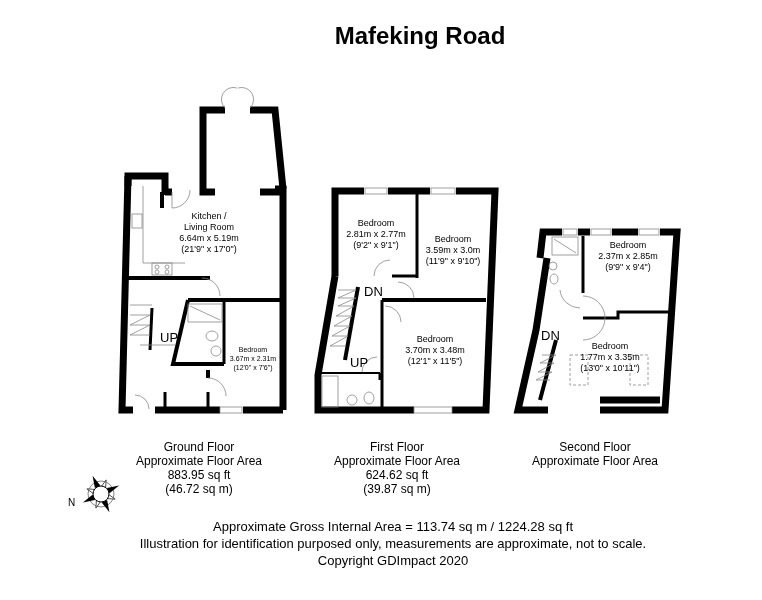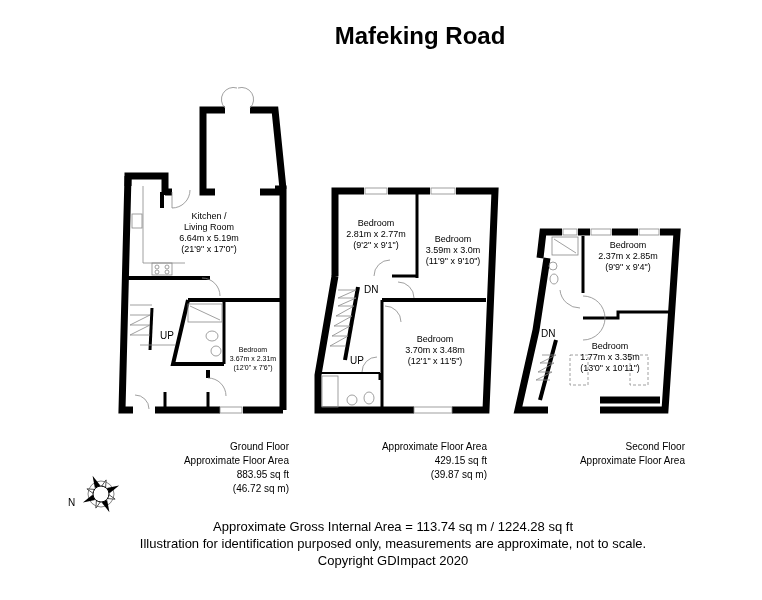--- a/index.html
+++ b/index.html
@@ -1,23 +1,23 @@
 <!DOCTYPE html>
 <html><head>
 <meta charset="utf-8">
 <style>
   html, body { margin:0; padding:0; background:#ffffff; }
   body { width:762px; height:600px; position:relative; overflow:hidden; font-family:"Liberation Sans", sans-serif; color:#000; }
   .title { position:absolute; left:0; width:840px; top:22px; text-align:center; font-weight:bold; font-size:24px; }
   svg.plan { position:absolute; left:0; top:0; }
   .lbl { position:absolute; text-align:center; font-size:9px; line-height:11px; white-space:nowrap; }
   .lbl.small { font-size:7px; line-height:9px; }
-  .area { position:absolute; top:440px; width:180px; text-align:right; font-size:10px; line-height:14px; }
+  .area { position:absolute; top:440px; width:180px; text-align:center; font-size:12px; line-height:14px; }
   .footer { position:absolute; left:0; width:762px; text-align:center; font-size:13px; line-height:17px; }
-  .tag { position:absolute; font-size:10px; }
+  .tag { position:absolute; font-size:13px; }
 </style>
 </head>
 <body>
 
 <div class="title">Mafeking Road</div>
 
 <svg class="plan" width="762" height="600">
 
   <g fill="none" stroke="#000" stroke-linejoin="miter">
 
@@ -176,22 +176,23 @@
 </div>
 <div class="tag" style="left:541px; top:328px;">DN</div>
 
 <div class="area" style="left:109px;">
   <div>Ground Floor</div>
   <div>Approximate Floor Area</div>
   <div>883.95 sq ft</div>
   <div>(46.72 sq m)</div>
 </div>
 <div class="area" style="left:307px;">
+  <div>First Floor</div>
   <div>Approximate Floor Area</div>
-  <div>429.15 sq ft</div>
+  <div>624.62 sq ft</div>
   <div>(39.87 sq m)</div>
 </div>
 <div class="area" style="left:505px;">
   <div>Second Floor</div>
   <div>Approximate Floor Area</div>
 </div>
 
 <div class="tag" style="left:68px; top:497px; font-size:10px;">N</div>
 
 <div class="footer" style="top:518px; left:12px;">Approximate Gross Internal Area = 113.74 sq m / 1224.28 sq ft</div>

